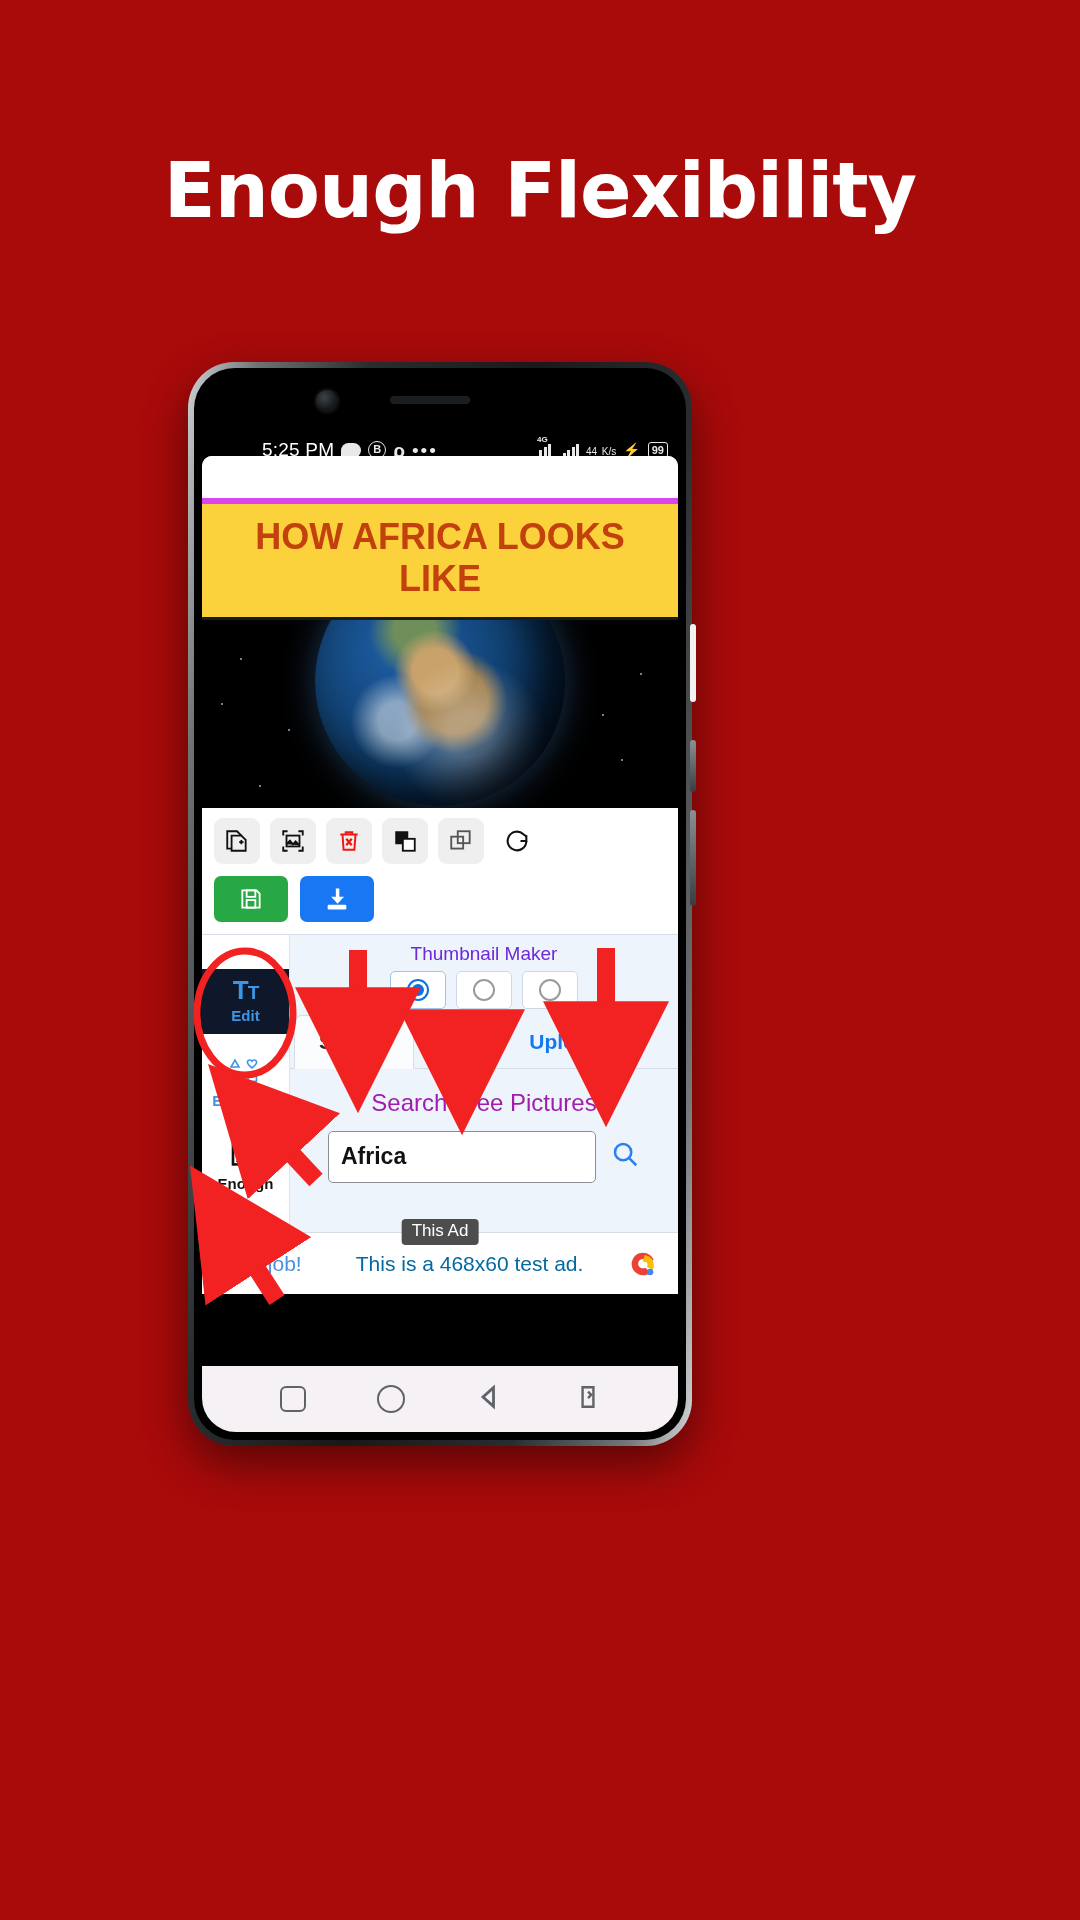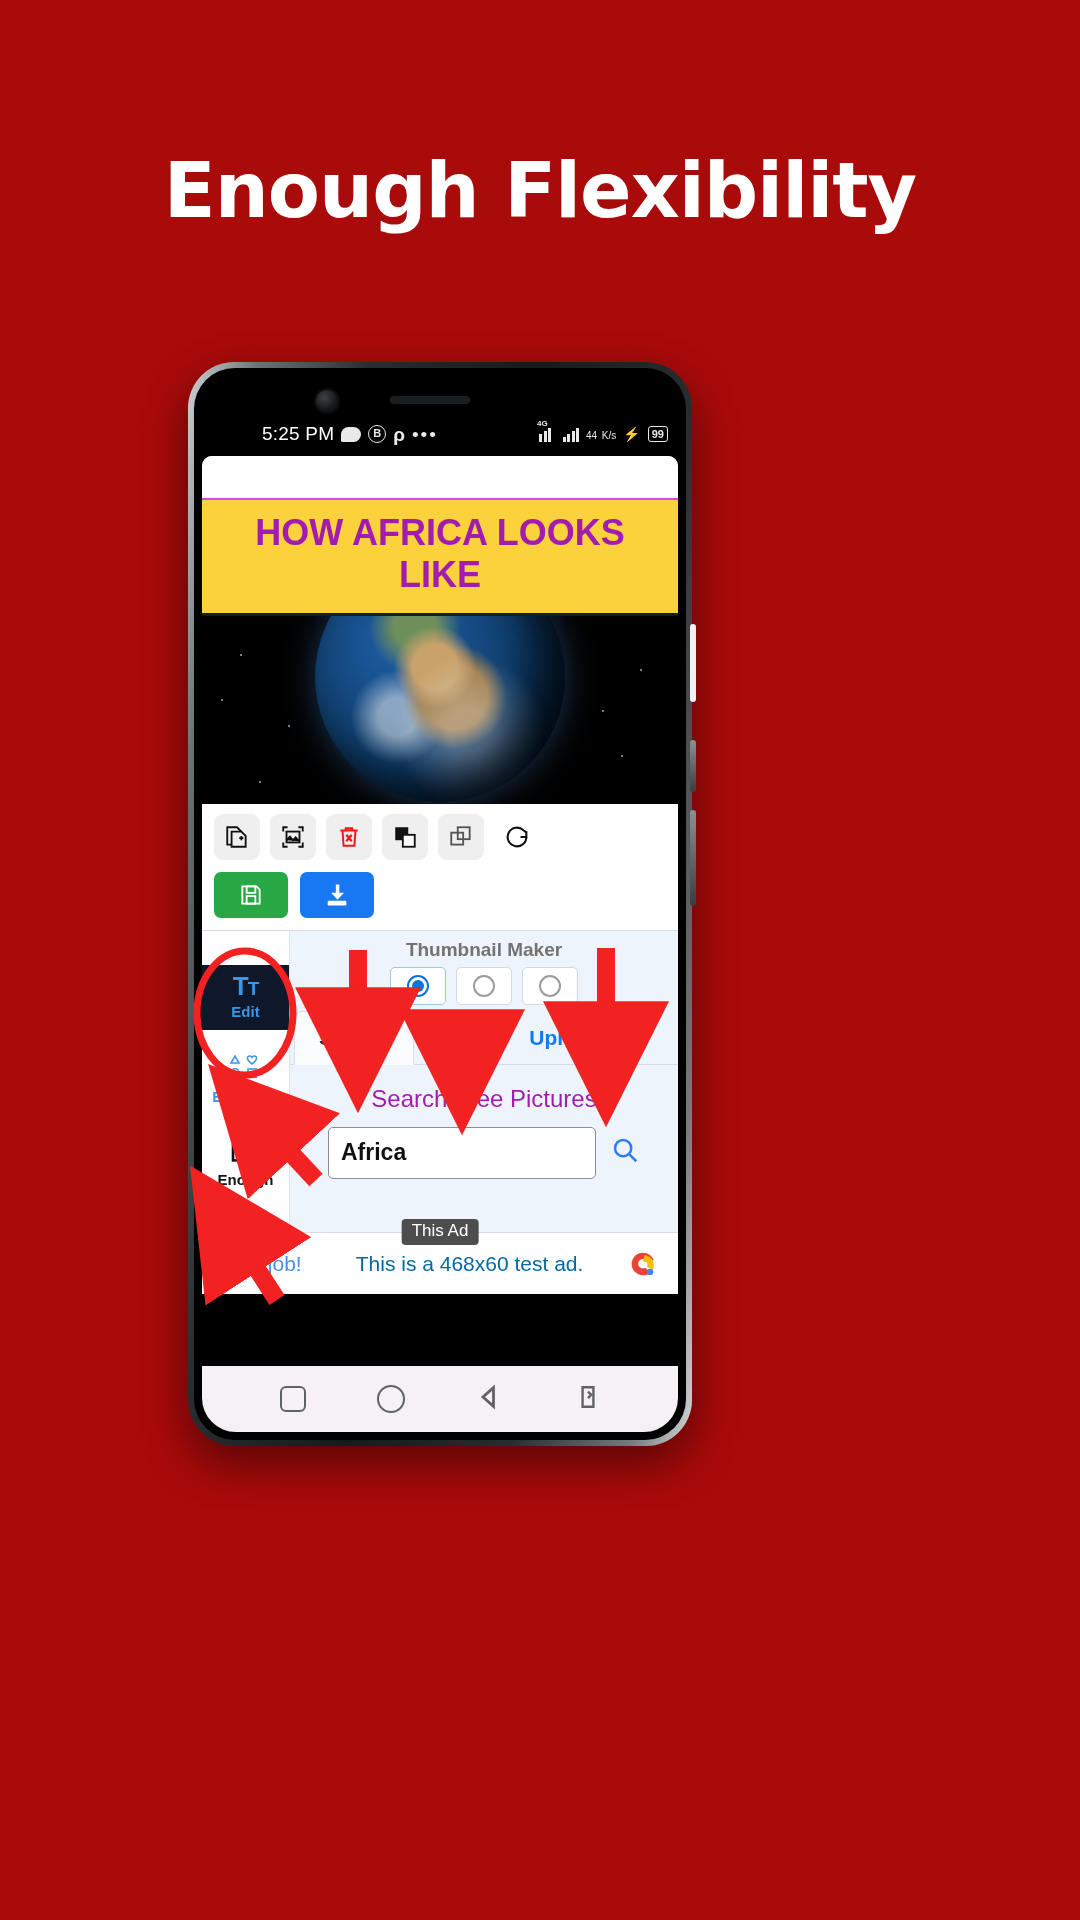--- a/index.html
+++ b/index.html
@@ -57,21 +57,21 @@
     border: 2px solid #0c0d0e;
   }
   .speaker {
     position: absolute; top: 28px; left: 196px;
     width: 80px; height: 8px; border-radius: 4px;
     background: #1b1e20;
   }
 
   
   .statusbar {
-    position: absolute; top: 46px; left: 0; width: 100%;
+    position: absolute; top: 62px; left: 0; width: 100%;
     height: 40px;
     display: flex; align-items: center;
     padding: 0 18px;
     color: #fff; font-size: 17px;
   }
   .sb-left { display: flex; align-items: center; gap: 7px; margin-left: 50px; }
   .sb-time { font-size: 19px; font-weight: 500; letter-spacing:.2px; }
   .sb-right { margin-left: auto; display: flex; align-items: center; gap: 7px; }
   .ico-chat {
     width: 20px; height: 15px; background:#e9e9e9; border-radius: 8px 8px 8px 2px;
@@ -101,24 +101,24 @@
     width: calc(100% - 16px); height: 838px;
     background: #fff;
     border-radius: 10px 10px 0 0;
     overflow: hidden;
     display: flex; flex-direction: column;
   }
   .app-topwhite { height: 42px; background:#fff; }
 
   .banner {
     background: #FBD23C;
-    border-top: 2px solid #d946ef;
+    border-top: 6px solid #d946ef;
     border-bottom: 3px solid #1b1b1b;
     text-align: center;
-    color: #a21caf;
+    color: #c2410c;
     font-weight: bold;
     font-size: 36px;
     line-height: 1.18;
     padding: 12px 10px 16px;
     font-family: "Liberation Sans", sans-serif;
   }
 
   
   .earth {
     height: 188px; background: #000; position: relative; overflow: hidden;
@@ -165,21 +165,21 @@
   .side-item { width:100%; text-align:center; padding: 8px 0 10px; position:relative; }
   .side-item.sel { background:#0f172a; }
   .side-item + .side-item { margin-top: 14px; }
   .side-label { font-size: 15px; font-weight: bold; margin-top: 4px; }
   .lbl-blue { color:#3b96e8; }
   .lbl-dark { color:#141414; }
   .tt { color:#3b96e8; font-size:26px; font-weight:bold; letter-spacing:-1px; line-height:1; }
 
   .panel { flex:1; display:flex; flex-direction:column; }
   .tm-row { text-align:center; padding: 8px 0 6px; }
-  .tm-title { font-size: 19px; font-weight:bold; color:#737373; }
+  .tm-title { font-size: 19px; font-weight:normal; color:#6d28d9; }
   .radios { display:flex; justify-content:center; gap: 10px; margin-top: 6px; }
   .radio-box {
     width: 56px; height: 38px; border:1px solid #cfd8e3; border-radius:5px; background:#fff;
     display:flex; align-items:center; justify-content:center;
   }
   .radio-box.active { border-color:#9fc4ea; }
   .dot-outer { width:22px; height:22px; border-radius:50%; border:2px solid #9b9b9b; }
   .dot-outer.on { border-color:#0b72e0; position:relative; }
   .dot-outer.on::after {
     content:""; position:absolute; inset:3px; border-radius:50%; background:#0b72e0;

